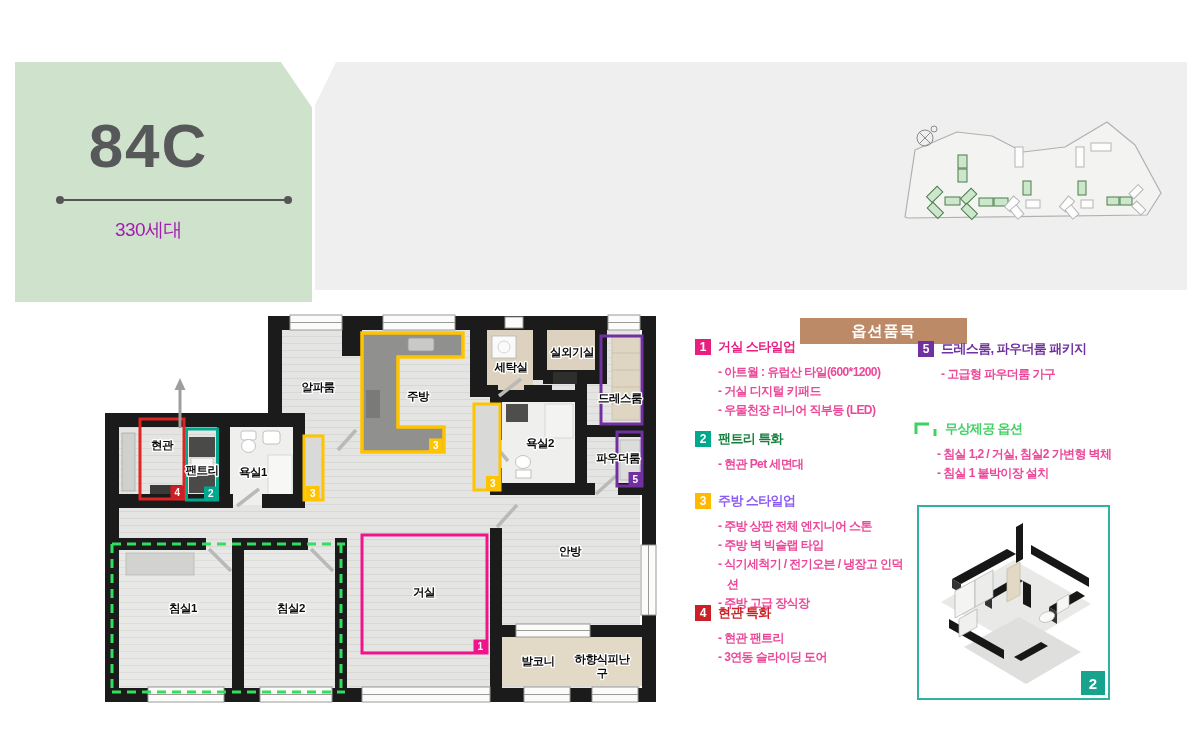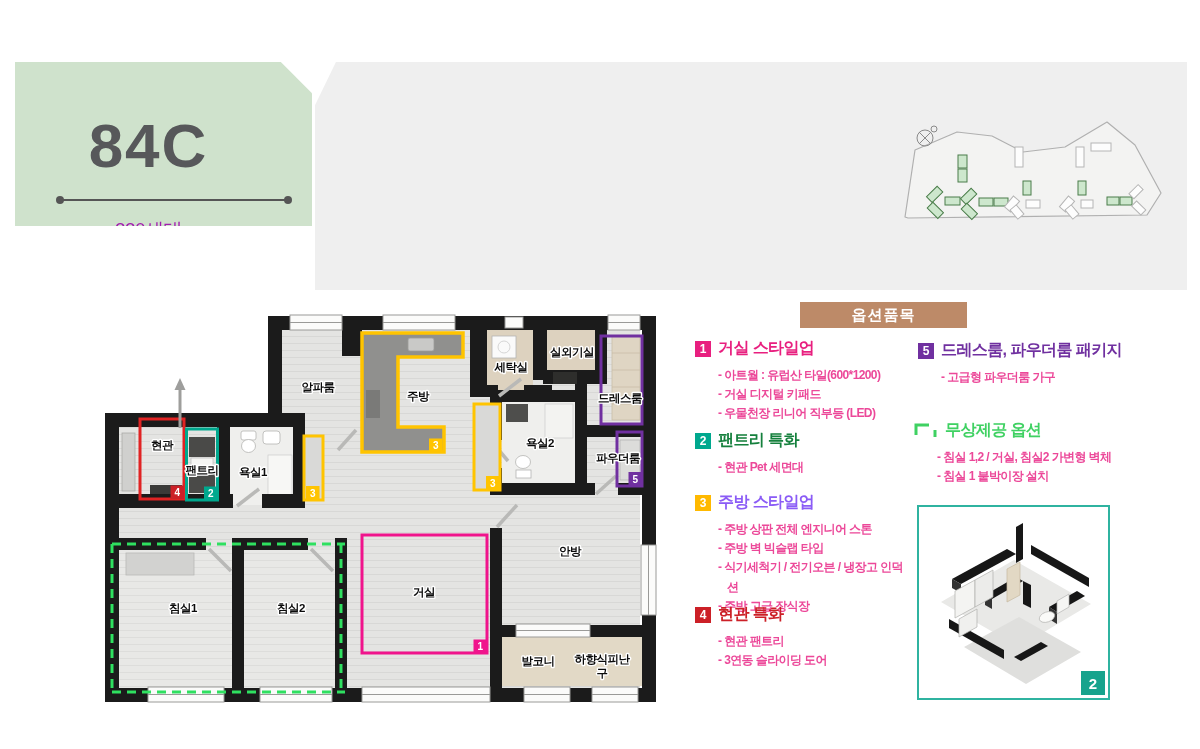--- a/index.html
+++ b/index.html
@@ -1,49 +1,49 @@
 <!DOCTYPE html>
 <html><head>
 <meta charset="utf-8">
 <style>
   html,body{margin:0;padding:0;}
   body{width:1200px;height:749px;background:#ffffff;position:relative;overflow:hidden;
        font-family:"Liberation Sans","DejaVu Sans",sans-serif;}
   .page{position:absolute;inset:0;}
 
   
-  .hdr-green{position:absolute;left:15px;top:62px;width:297px;height:164px;background:#cfe2cc;
+  .hdr-green{position:absolute;left:15px;top:62px;width:297px;height:240px;background:#cfe2cc;
              clip-path:polygon(0 0,89.5% 0,100% 19%,100% 100%,0 100%);}
   .unit-type{position:absolute;left:0;right:30px;top:48px;text-align:center;
              font-size:62px;font-weight:bold;color:#57585a;letter-spacing:2px;}
   .hdr-divider{position:absolute;left:45px;top:137px;width:228px;border-top:2px solid #555;}
   .hdr-divider::before,.hdr-divider::after{content:"";position:absolute;top:-5px;width:8px;height:8px;
              border-radius:50%;background:#555;}
   .hdr-divider::before{left:-4px;} .hdr-divider::after{right:-4px;}
   .unit-count{position:absolute;left:0;right:30px;top:155px;text-align:center;
               font-size:19px;color:#a21caf;letter-spacing:-0.5px;}
   .hdr-gray{position:absolute;left:315px;top:62px;width:872px;height:228px;background:#efefef;
             clip-path:polygon(2.4% 0,100% 0,100% 100%,0 100%,0 19%);}
   .siteplan{position:absolute;left:580px;top:43px;}
 
   
   .floorplan{position:absolute;left:95px;top:310px;}
   .rlabel{font-size:11.5px;font-weight:bold;fill:#0b0b0b;text-anchor:middle;
           paint-order:stroke;stroke:#ffffff;stroke-width:2.8px;stroke-linejoin:round;letter-spacing:-0.5px;}
   .btxt{font-size:10px;font-weight:bold;fill:#ffffff;text-anchor:middle;}
 
   
-  .opt-header{position:absolute;left:800px;top:302px;width:167px;height:26px;background:#bd8a68;
+  .opt-header{position:absolute;left:800px;top:318px;width:167px;height:26px;background:#bd8a68;
               display:flex;align-items:center;justify-content:center;
               color:#fff;font-size:15px;font-weight:bold;letter-spacing:1px;}
   .opt-section{position:absolute;}
   .opt-head{display:flex;align-items:center;gap:7px;}
   .opt-badge{width:16px;height:16px;flex:0 0 16px;display:flex;align-items:center;justify-content:center;
              color:#fff;font-size:12px;font-weight:bold;}
-  .opt-title{font-size:16px;font-weight:bold;letter-spacing:-0.6px;white-space:nowrap;}
+  .opt-title{font-size:13px;font-weight:bold;letter-spacing:-0.6px;white-space:nowrap;}
   .opt-section ul{list-style:none;margin:7px 0 0 23px;padding:0;}
   .opt-section li{font-size:12px;font-weight:bold;color:#ec4899;line-height:1.6;
                   letter-spacing:-0.6px;padding-left:9px;text-indent:-9px;}
   .opt-section li::before{content:"- ";}
   .c-pink  {background:#e81f7f;} .t-pink  {color:#e81f7f;}
   .c-teal  {background:#00a88e;} .t-teal  {color:#15803d;}
   .c-yellow{background:#ffb900;} .t-yellow{color:#8b5cf6;}
   .c-red   {background:#cc2027;} .t-red   {color:#cc2027;}
   .c-purple{background:#7030a0;} .t-purple{color:#7030a0;}
   .t-green {color:#3fd162;}

